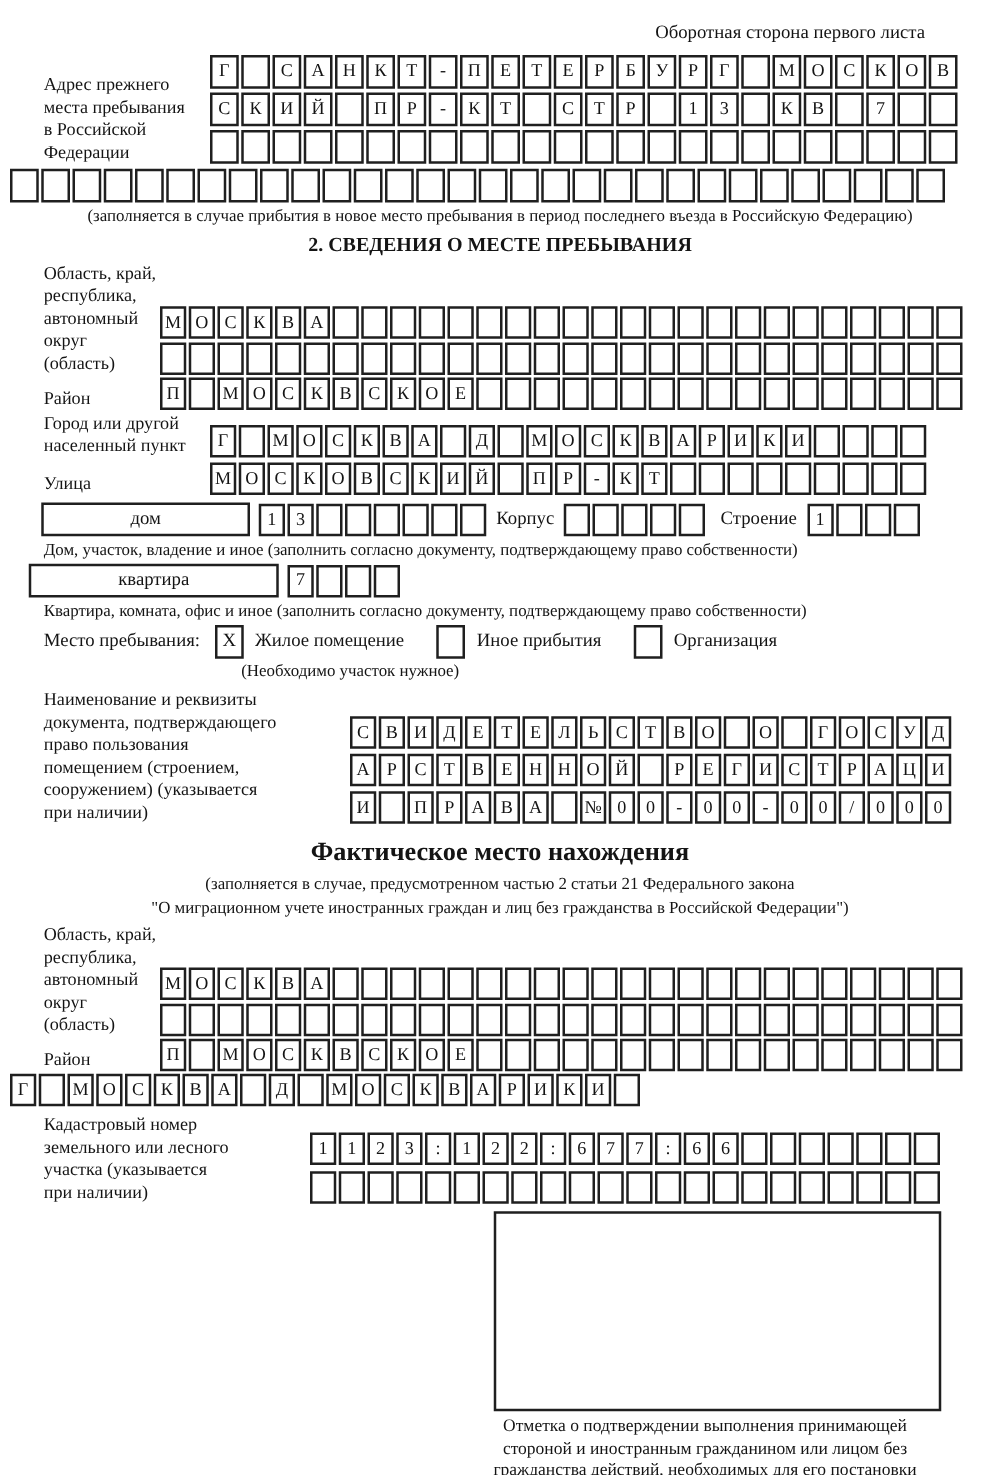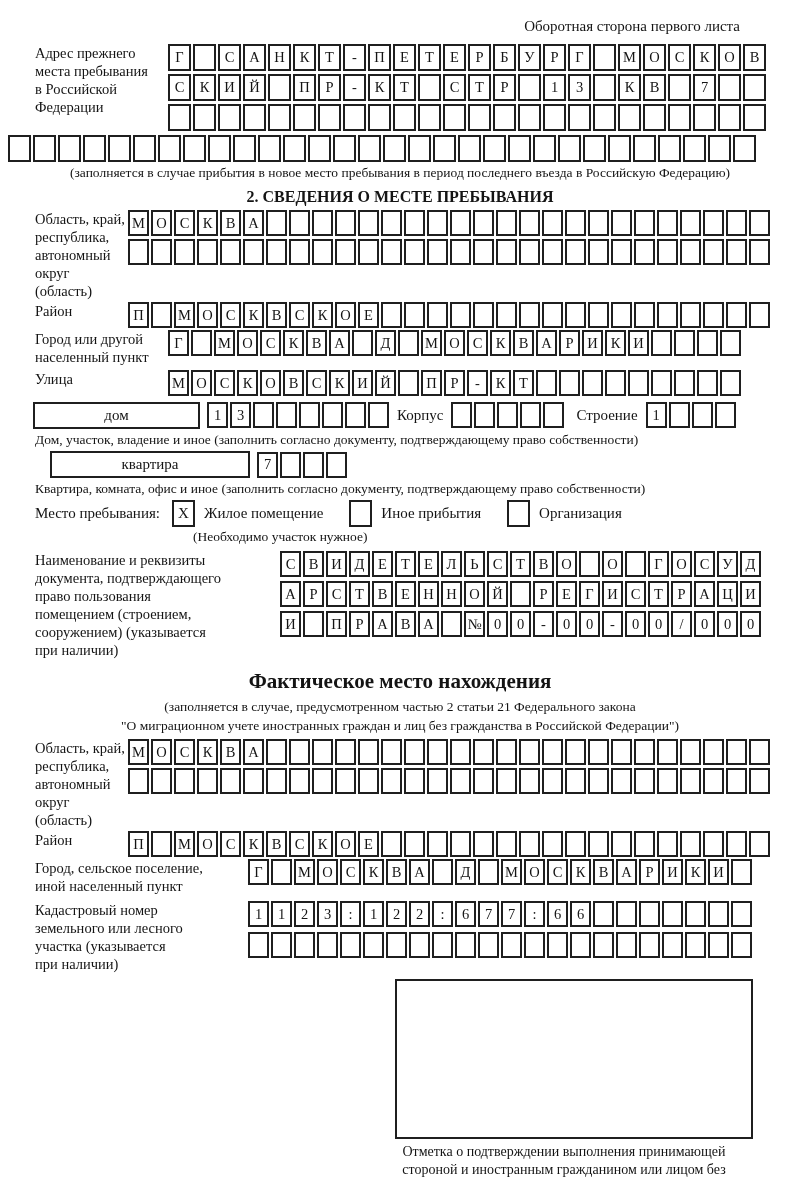--- a/index.html
+++ b/index.html
@@ -3,21 +3,21 @@
 <meta charset="utf-8">
 <style>
   html,body{margin:0;padding:0;background:#ffffff;}
   .page{
     width:800px;height:1180px;box-sizing:border-box;
     padding:8px 8px 0 8px;background:#fff;color:#141414;
     font-family:"Liberation Serif","DejaVu Serif",serif;
     overflow:hidden;position:relative;border-radius:18px;
   }
   .hdr{text-align:right;font-size:15px;padding:10px 52px 9px 0;}
-  .row{display:flex;align-items:flex-start;}
+  .row{display:flex;align-items:flex-end;}
   .lbl{font-size:14.5px;line-height:18px;padding-left:27px;box-sizing:border-box;flex:0 0 auto;}
   .w160{width:160px}.w120{width:120px}.w272{width:272px}.w240{width:240px}
   .rowscol{display:flex;flex-direction:column;gap:3px;flex:0 0 auto;}
   .cells{display:flex;gap:2px;flex:0 0 auto;}
   .cell{flex:0 0 auto;width:21px;height:26px;box-sizing:border-box;border:2px solid #1f1f1f;
         display:flex;align-items:center;justify-content:center;font-size:14.5px;background:#fff;}
   .lg .cell{width:23px;height:27px;}
   .note{font-size:13.5px;padding-left:27px;margin:3px 0;}
   .note.center{text-align:center;padding-left:0;}
   .sec-title{text-align:center;font-weight:bold;font-size:16px;margin:7px 0 4px;}
@@ -346,21 +346,21 @@
     <div class="inline-lbl" style="margin-left:12px;">Строение</div>
     <div class="cells">
         <div class="cell">1</div>
         <div class="cell"></div>
         <div class="cell"></div>
         <div class="cell"></div>
       </div>
   </div>
   <div class="note">Дом, участок, владение и иное (заполнить согласно документу, подтверждающему право собственности)</div>
 
-  <div class="row" style="margin-left:42px;align-items:center;">
+  <div class="row" style="margin-left:15px;align-items:center;">
     <div class="bigbox" style="width:200px;">квартира</div>
     <div class="cells" style="margin-left:7px;">
         <div class="cell">7</div>
         <div class="cell"></div>
         <div class="cell"></div>
         <div class="cell"></div>
       </div>
   </div>
   <div class="note">Квартира, комната, офис и иное (заполнить согласно документу, подтверждающему право собственности)</div>
 
@@ -547,21 +547,20 @@
         <div class="cell"></div>
         <div class="cell"></div>
         <div class="cell"></div>
         <div class="cell"></div>
         <div class="cell"></div>
         <div class="cell"></div>
       </div>
   </div>
 
   <div class="row mt2">
-    <div class="lbl w240">Город, сельское поселение,<br>иной населенный пункт</div>
     <div class="cells">
         <div class="cell">Г</div>
         <div class="cell"></div>
         <div class="cell">М</div>
         <div class="cell">О</div>
         <div class="cell">С</div>
         <div class="cell">К</div>
         <div class="cell">В</div>
         <div class="cell">А</div>
         <div class="cell"></div>

